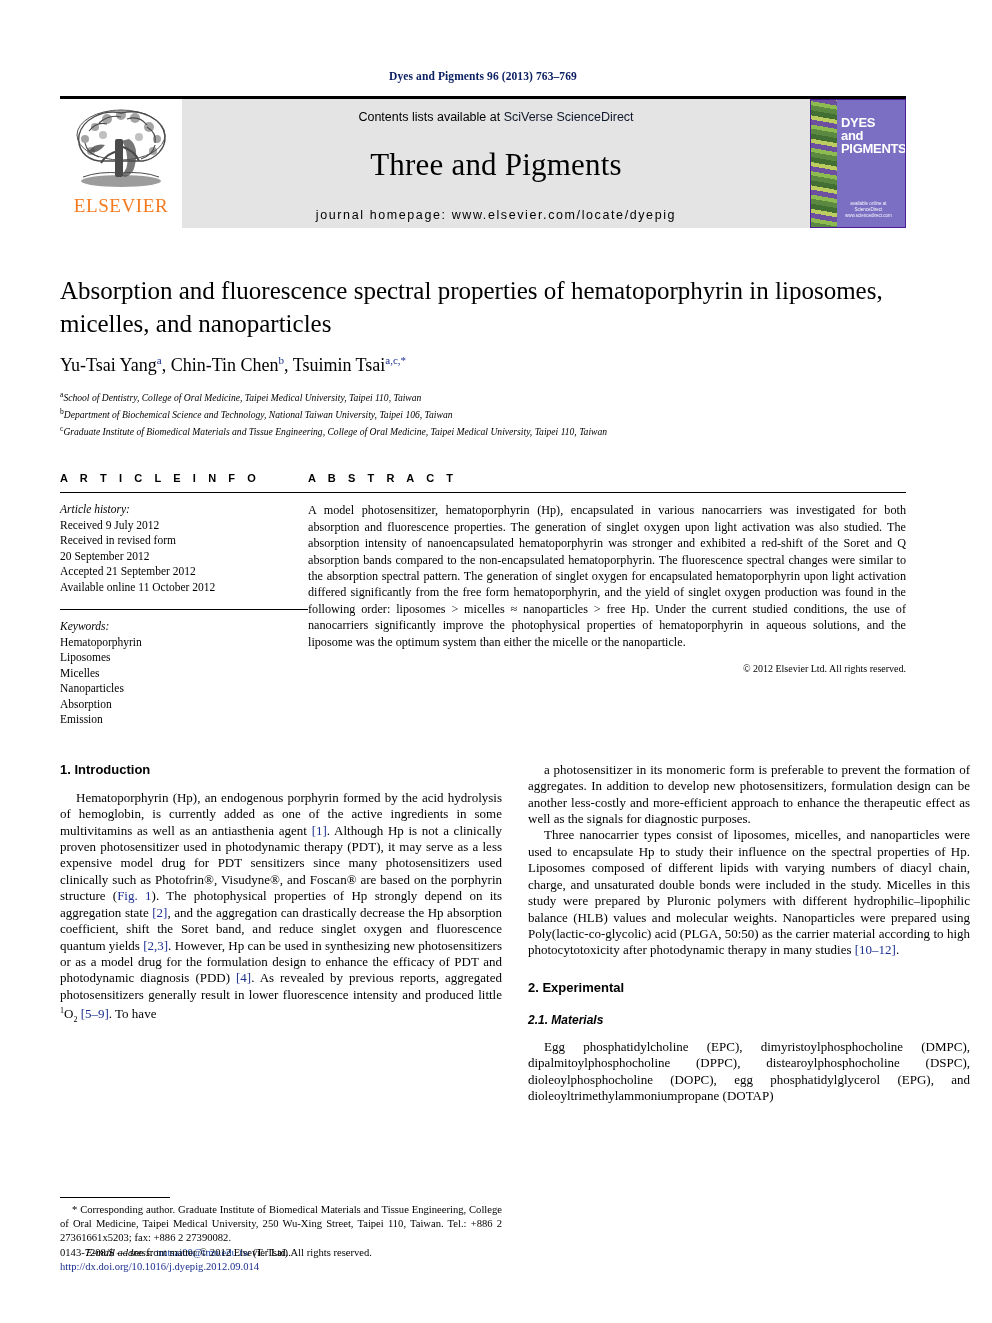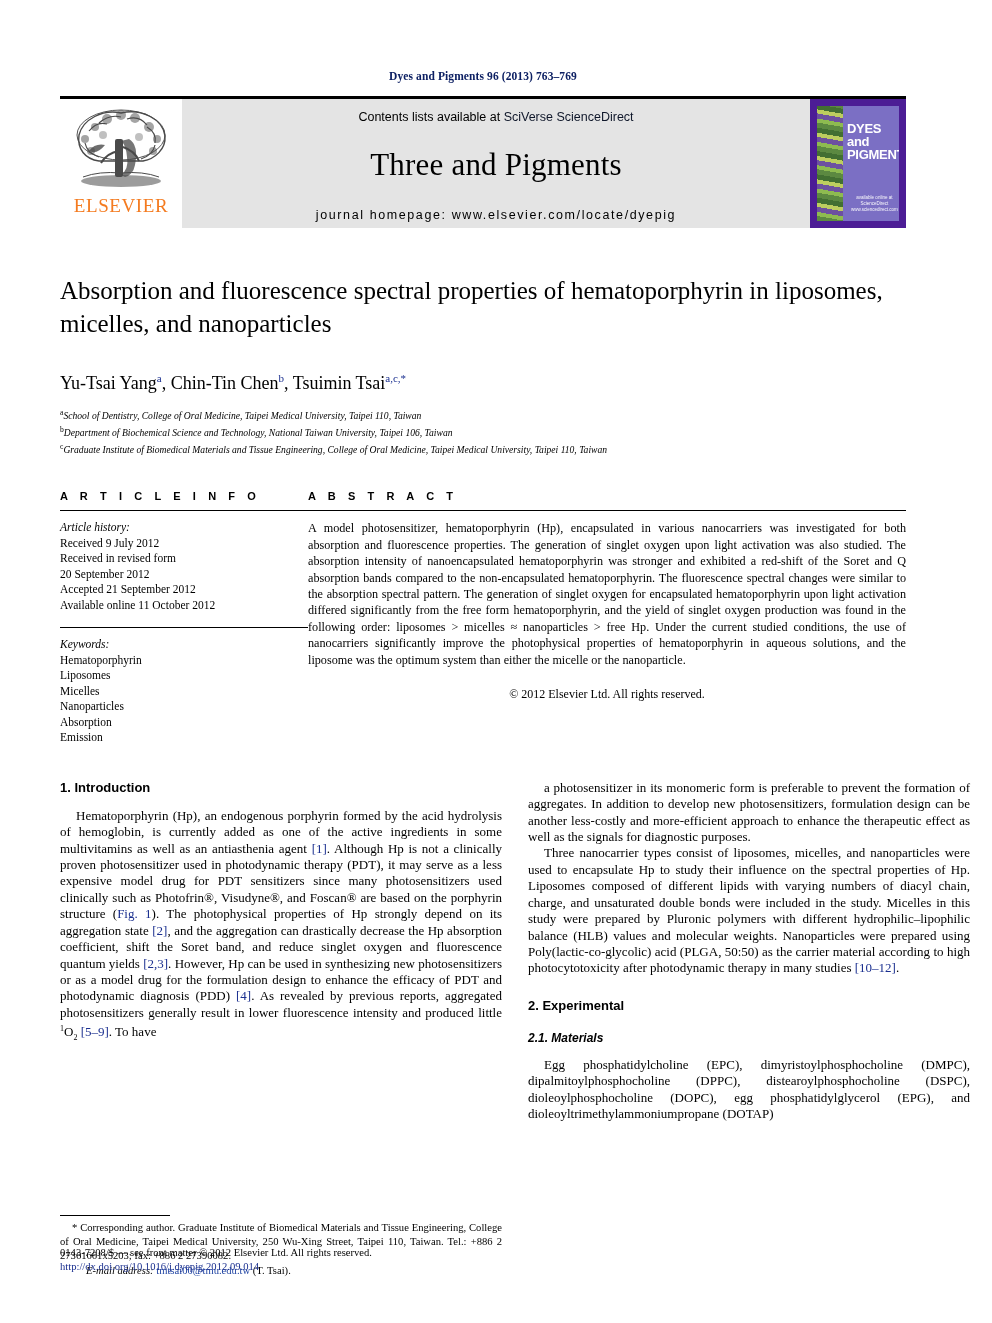--- a/index.html
+++ b/index.html
@@ -95,21 +95,21 @@
     letter-spacing: 1.6px;
     margin-top: 25px;
   }
   .cover-thumb {
     width: 96px;
     flex: 0 0 96px;
     margin-left: 0;
     position: relative;
     background: #7b6fc4;
     overflow: hidden;
-    border: 7px solid #4c1d95;
+    border: 1px solid #4c1d95;
     box-sizing: border-box;
   }
   .cover-strip {
     position: absolute;
     left: 0; top: 0; bottom: 0;
     width: 26px;
     background:
       repeating-linear-gradient(10deg, #5a8a3a 0 5px, #8fbf4a 5px 9px, #6c4f9e 9px 14px, #c0d25a 14px 18px, #3f6f2a 18px 23px);
     opacity: 0.95;
   }
@@ -141,21 +141,21 @@
   }
   .article-title {
     font-size: 25px;
     line-height: 33px;
     font-weight: normal;
     margin: 0;
     font-family: "Liberation Serif", serif;
   }
   .authors {
     font-size: 18px;
-    margin-top: 32px;
+    margin-top: 14px;
     font-family: "Liberation Serif", serif;
   }
   .authors sup {
     font-size: 11px;
     color: #1a2f8f;
     vertical-align: super;
   }
   .affiliations {
     margin-top: 12px;
     font-size: 9.6px;
@@ -203,23 +203,23 @@
   .info-line {
     font-size: 11.5px;
     line-height: 15.5px;
   }
   .abstract-body {
     font-size: 12.2px;
     line-height: 16.4px;
     text-align: justify;
   }
   .copyright {
-    text-align: center;
-    font-size: 12px;
-    margin-top: 19px;
+    text-align: right;
+    font-size: 10px;
+    margin-top: 13px;
   }
 
   
   .body-cols {
     margin: 34px 60px 0 60px;
     display: flex;
     gap: 26px;
   }
   .bcol {
     width: 442px;

